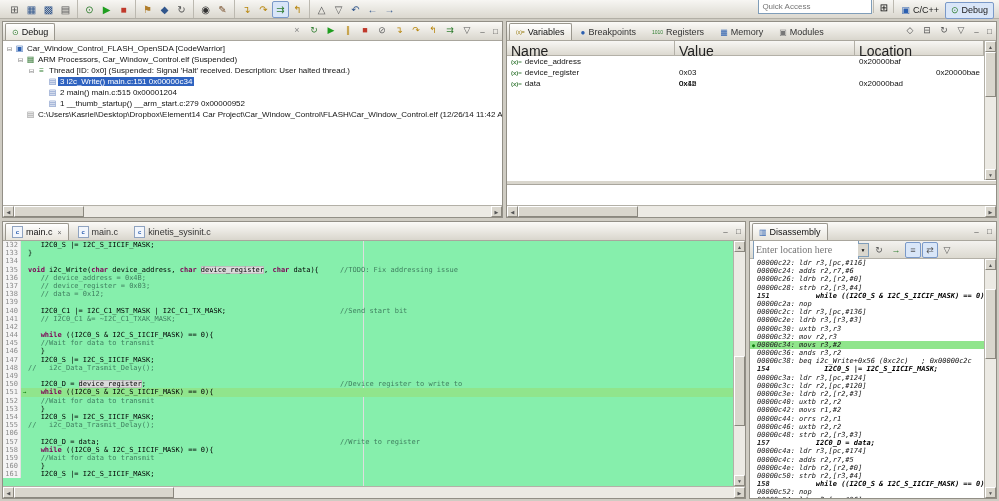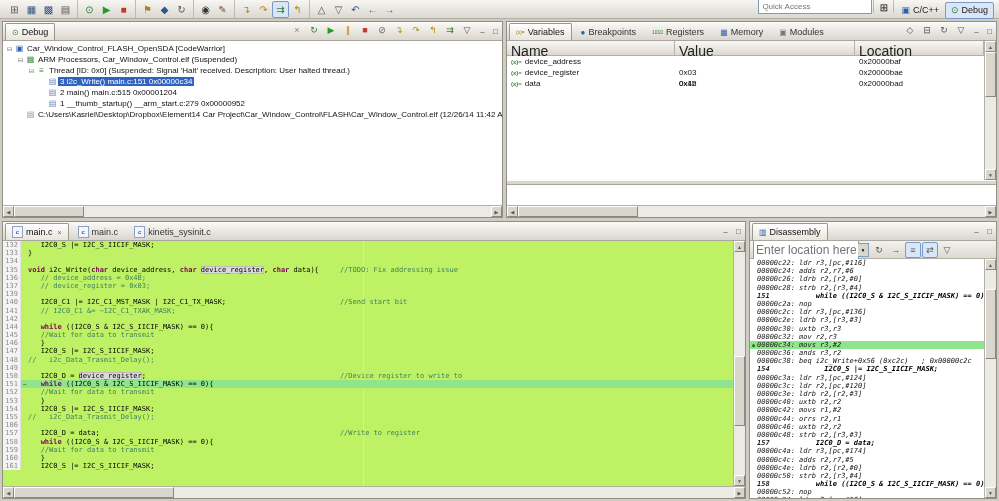--- a/index.html
+++ b/index.html
@@ -73,41 +73,41 @@
   .hscroll{height:11px;flex:none;background:#eceae4;border-top:1px solid #b3b0a7;position:relative;}
   .sb-btn{position:absolute;width:11px;height:11px;background:#d9d6cd;border:1px solid;
     border-color:#fff #8a877e #8a877e #fff;box-sizing:border-box;font-size:5px;color:#555;
     display:flex;align-items:center;justify-content:center;}
   .vscroll .sb-up{top:0;left:0;} .vscroll .sb-down{bottom:0;left:0;}
   .hscroll .sb-left{left:0;top:0;} .hscroll .sb-right{right:0;top:0;}
   .sb-thumb{position:absolute;background:#d9d6cd;border:1px solid;border-color:#fff #8a877e #8a877e #fff;box-sizing:border-box;}
 
   
   .ed-body{flex:1;display:flex;overflow:hidden;}
-  #code-area{flex:1;position:relative;overflow:hidden;background:#bef264;}
+  #code-area{flex:1;position:relative;overflow:hidden;background:#86efac;}
   .print-margin{position:absolute;left:360px;top:0;bottom:0;width:1px;background:#dedede;}
   .code-row{display:flex;height:8.2px;line-height:8.2px;font-family:"DejaVu Sans Mono",monospace;
     font-size:7px;white-space:pre;position:relative;}
   .lnum{width:15px;flex:none;text-align:right;color:#8a8a8a;background:#f4f4f4;padding-right:2px;
     border-right:1px solid #e2e2e2;}
   .gmark{width:7px;flex:none;text-align:center;font-size:6px;color:#0f7d0f;}
   .ltext{flex:1;min-width:0;color:#000;}
   .code-row.current .ltext,.code-row.current .gmark{background:#90e58c;}
   .kw{color:#7f0055;font-weight:bold;}
   .cm{color:#3f7f5f;}
   .occ{background:#dadada;box-shadow:inset 0 0 0 1px #bdbdbd;}
   .cfile{width:9px;height:10px;border:1px solid #8fa3c0;background:#f2f6fc;color:#2b5fb0;font-size:6px;
     display:inline-flex;align-items:center;justify-content:center;font-weight:bold;}
   .tab-close{font-size:7px;color:#666;margin-left:2px;}
 
   
   .dis-toolbar{height:17px;flex:none;display:flex;align-items:center;gap:2px;
     background:linear-gradient(#f3f2ef,#dcd9d0);border-bottom:1px solid #b3b0a7;padding:0 3px;}
-  .loc-input{width:100px;height:12px;font-size:12px;border:1px solid #7f9db9;padding:8px 2px;
-    font-family:Liberation Sans, sans-serif;color:#555;}
+  .loc-input{width:100px;height:12px;font-size:10px;border:1px solid #7f9db9;padding:8px 2px;
+    font-family:Liberation Serif, serif;color:#555;}
   .combo-arrow{width:11px;height:14px;border:1px solid #7f9db9;border-left:none;background:#d9d6cd;
     font-size:5px;display:inline-flex;align-items:center;justify-content:center;margin-left:-3px;box-sizing:border-box;}
   .dis-main{flex:1;display:flex;overflow:hidden;}
   #dis-rows{flex:1;overflow:hidden;background:#fff;font-style:italic;}
   .dis-row{display:flex;height:8.2px;line-height:8.2px;font-family:"DejaVu Sans Mono",monospace;
     font-size:7px;white-space:pre;color:#111;}
   .d-mark{width:7px;flex:none;font-size:5px;color:#0f7d0f;text-align:center;}
   .d-addr{flex:none;width:42px;color:#222;}
   .d-text{flex:1;}
   .dis-row.hl{background:#90e58c;}
@@ -276,21 +276,21 @@
             </div>
           <div id="var-rows">
               <div class="var-row">
                 <span class="var-cell" style="width: 168px;"><span class="var-icon">(x)=</span><span>device_address</span></span>
                 <span class="var-cell" style="width: 180px; margin-top: 44px;">0x4b</span>
                 <span class="var-cell" style="flex: 1 1 0%;">0x20000baf</span>
               </div>
               <div class="var-row">
                 <span class="var-cell" style="width: 168px;"><span class="var-icon">(x)=</span><span>device_register</span></span>
                 <span class="var-cell" style="width: 180px;">0x03</span>
-                <span class="var-cell" style="flex: 1 1 0%;">0x20000bae</span>
+                <span class="var-cell" style="flex: 1 1 0%; text-align: right;">0x20000bae</span>
               </div>
               <div class="var-row">
                 <span class="var-cell" style="width: 168px;"><span class="var-icon">(x)=</span><span>data</span></span>
                 <span class="var-cell" style="width: 180px;">0x12</span>
                 <span class="var-cell" style="flex: 1 1 0%;">0x20000bad</span>
               </div>
             </div>
         </div>
         <div class="vscroll">
           <span class="sb-btn sb-up">▲</span>
@@ -329,20 +329,21 @@
     </div>
     <div class="ed-body">
       <div id="code-area">
         <div class="print-margin"></div>
       <div class="code-row"><span class="lnum">132</span><span class="gmark"></span><span class="ltext">   I2C0_S |= I2C_S_IICIF_MASK;</span></div>
           <div class="code-row"><span class="lnum">133</span><span class="gmark"></span><span class="ltext">}</span></div>
           <div class="code-row"><span class="lnum">134</span><span class="gmark"></span><span class="ltext">&nbsp;</span></div>
           <div class="code-row"><span class="lnum">135</span><span class="gmark"></span><span class="ltext"><span class="kw">void</span> i2c_Write(<span class="kw">char</span> device_address, <span class="kw">char</span> <span class="occ">device_register</span>, <span class="kw">char</span> data){     <span class="cm">//TODO: Fix addressing issue</span></span></div>
           <div class="code-row"><span class="lnum">136</span><span class="gmark"></span><span class="ltext">   <span class="cm">// device_address = 0x4B;</span></span></div>
           <div class="code-row"><span class="lnum">137</span><span class="gmark"></span><span class="ltext">   <span class="cm">// device_register = 0x03;</span></span></div>
+          <div class="code-row"><span class="lnum">138</span><span class="gmark"></span><span class="ltext">   <span class="cm">// data = 0x12;</span></span></div>
           <div class="code-row"><span class="lnum">139</span><span class="gmark"></span><span class="ltext">&nbsp;</span></div>
           <div class="code-row"><span class="lnum">140</span><span class="gmark"></span><span class="ltext">   I2C0_C1 |= I2C_C1_MST_MASK | I2C_C1_TX_MASK;                           <span class="cm">//Send start bit</span></span></div>
           <div class="code-row"><span class="lnum">141</span><span class="gmark"></span><span class="ltext">   <span class="cm">// I2C0_C1 &amp;= ~I2C_C1_TXAK_MASK;</span></span></div>
           <div class="code-row"><span class="lnum">142</span><span class="gmark"></span><span class="ltext">&nbsp;</span></div>
           <div class="code-row"><span class="lnum">144</span><span class="gmark"></span><span class="ltext">   <span class="kw">while</span> ((I2C0_S &amp; I2C_S_IICIF_MASK) == 0){</span></div>
           <div class="code-row"><span class="lnum">145</span><span class="gmark"></span><span class="ltext">   <span class="cm">//Wait for data to transmit</span></span></div>
           <div class="code-row"><span class="lnum">146</span><span class="gmark"></span><span class="ltext">   }</span></div>
           <div class="code-row"><span class="lnum">147</span><span class="gmark"></span><span class="ltext">   I2C0_S |= I2C_S_IICIF_MASK;</span></div>
           <div class="code-row"><span class="lnum">148</span><span class="gmark"></span><span class="ltext"><span class="cm">//   i2c_Data_Trasmit_Delay();</span></span></div>
           <div class="code-row"><span class="lnum">149</span><span class="gmark"></span><span class="ltext">&nbsp;</span></div>

